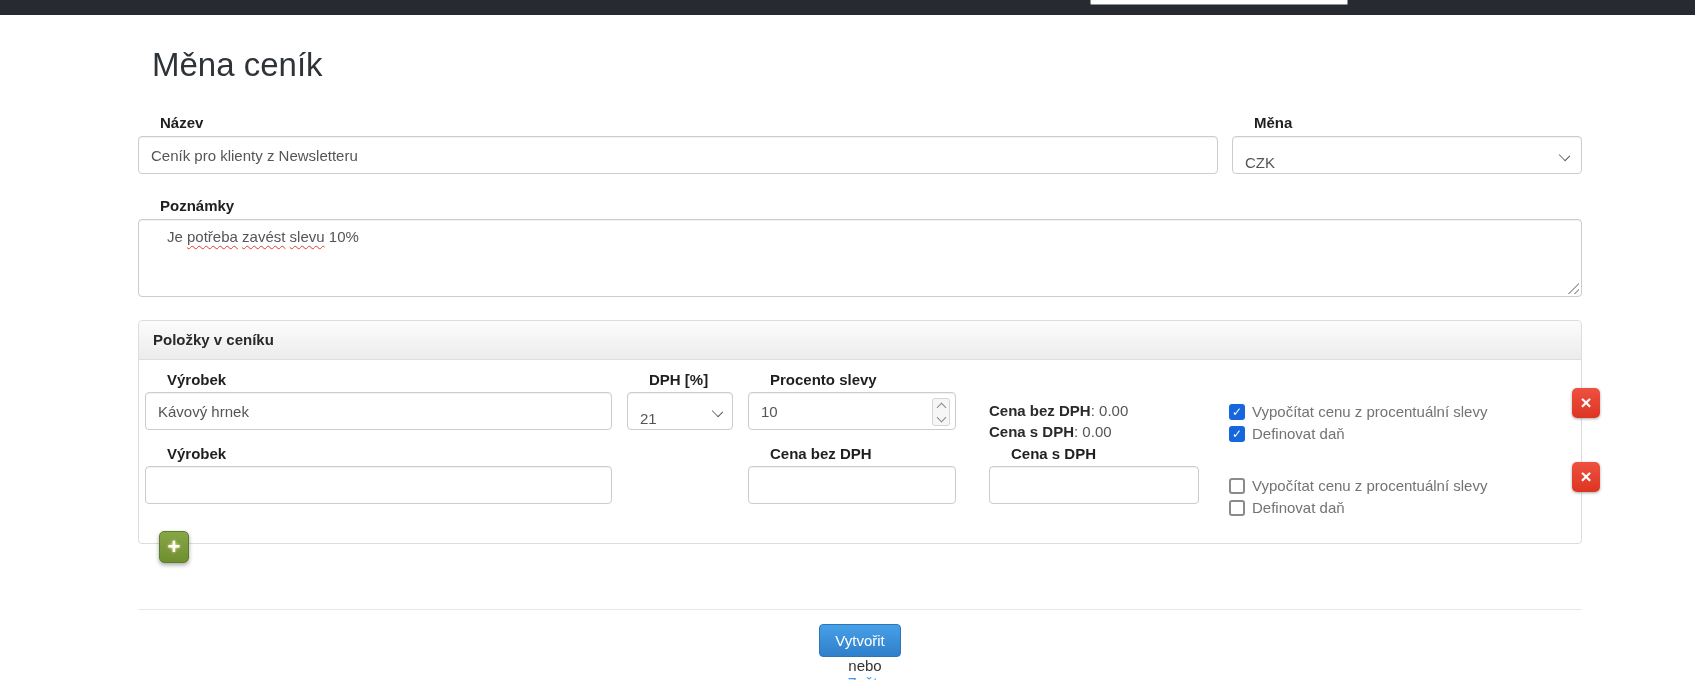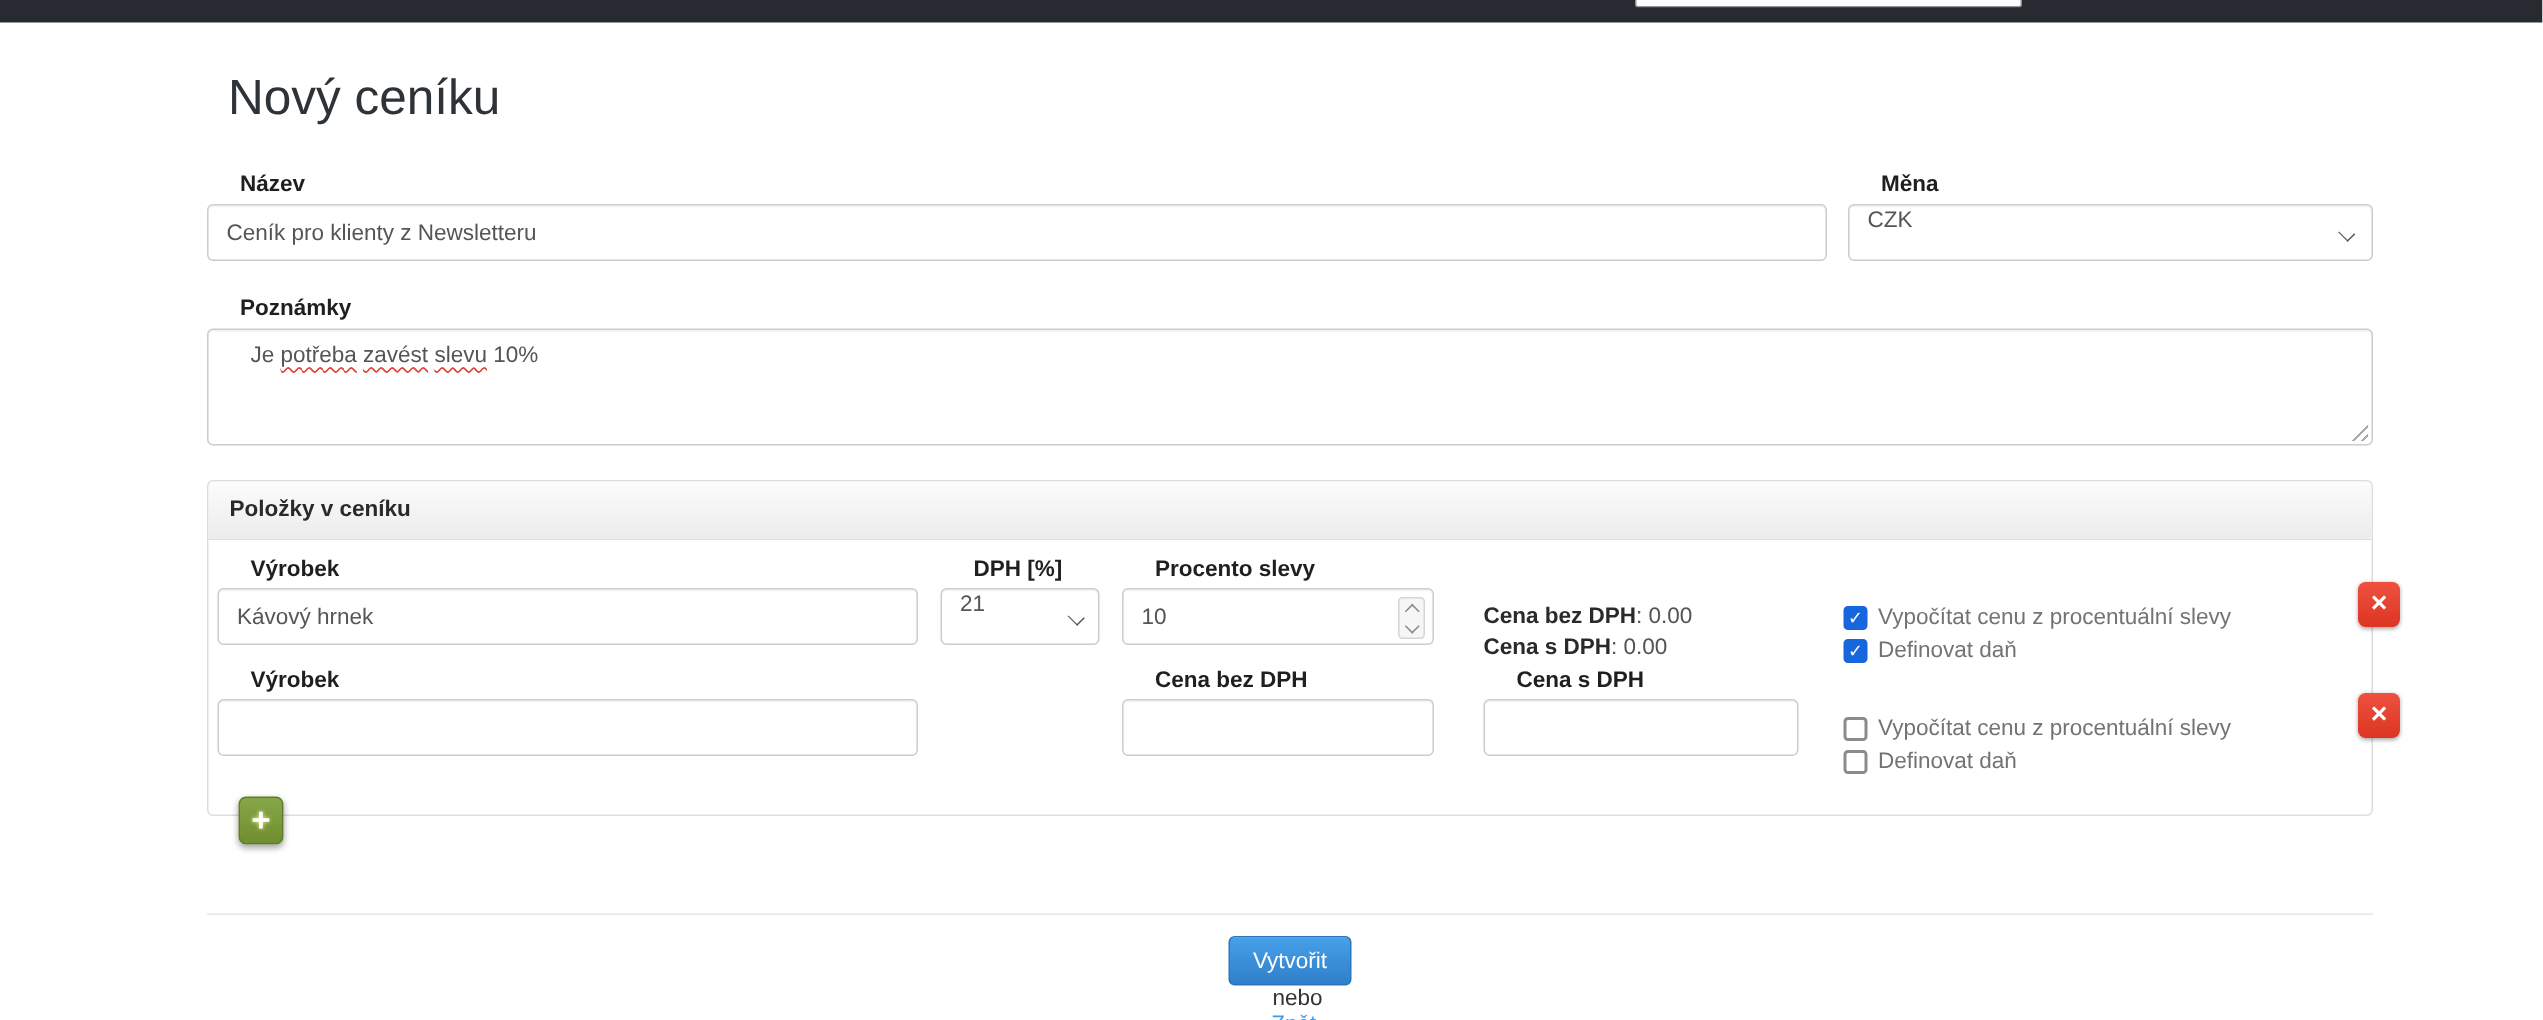--- a/index.html
+++ b/index.html
@@ -11,21 +11,21 @@
   }
   
   .navbar{height:15px;background:var(--navbar);position:relative;}
   .nav-search{position:absolute;left:1090px;top:0;width:258px;height:5px;background:#fff;
     border:1px solid #8e9299;border-top:none;border-radius:0 0 2px 2px;box-sizing:border-box;}
   
   .container{width:1444px;margin-left:138px;position:relative;}
   h1{font-size:33px;font-weight:400;color:#2e3338;margin:28px 0 0 14px;height:44px;line-height:44px;}
   .lbl{display:block;font-size:15px;font-weight:700;color:#1f1f1f;margin-bottom:6px;line-height:15px;margin-left:22px;}
   .inp{box-sizing:border-box;height:38px;border:1px solid #ccc;border-radius:4px;background:#fff;
-    padding:18px 12px;font-family:inherit;font-size:15px;color:#555;width:100%;
+    padding:2px 12px;font-family:inherit;font-size:15px;color:#555;width:100%;
     box-shadow:inset 0 1px 1px rgba(0,0,0,.06);outline:none;}
   .top-grid{display:flex;gap:14px;margin-top:28px;}
   .col-name{width:1080px;flex:none;}
   .col-mena{width:350px;flex:none;}
   
   .sel{position:relative;display:flex;align-items:flex-end;cursor:default;}
   .sel .sel-value{color:#555;font-size:15px;}
   .chev{position:absolute;right:12px;top:14px;width:8px;height:8px;border-right:1.6px solid #555;
     border-bottom:1.6px solid #555;transform:rotate(45deg) scale(1,.8);}
   
@@ -88,21 +88,21 @@
 </style>
 </head>
 <body>
 
 <div class="navbar">
   <div class="nav-search"></div>
 </div>
 
 <div class="container">
 
-  <h1>Nový ceníku</h1>
+  <h1>Měna ceník</h1>
 
   <div class="top-grid">
     <div class="col-name">
       <span class="lbl">Název</span>
       <input class="inp" type="text" value="Ceník pro klienty z Newsletteru" style="">
     </div>
     <div class="col-mena">
       <span class="lbl">Měna</span>
       <div class="inp sel">
         <span class="sel-value">CZK</span>

